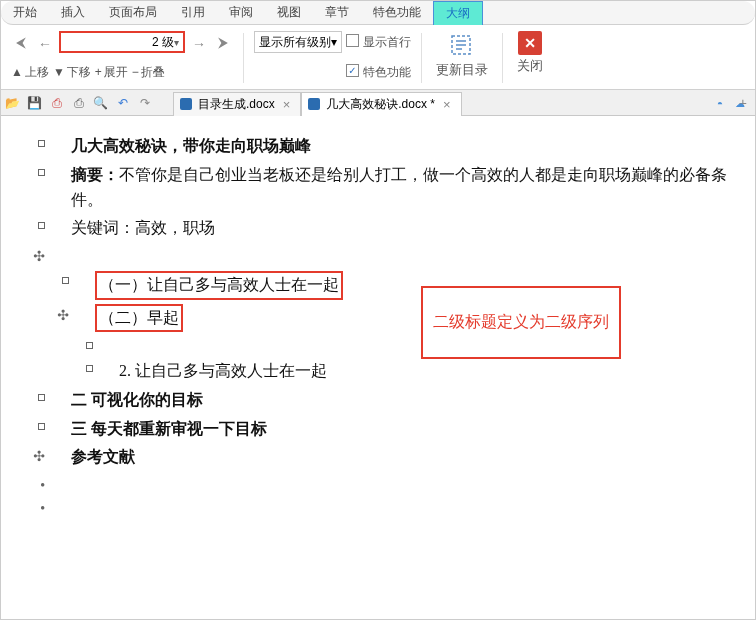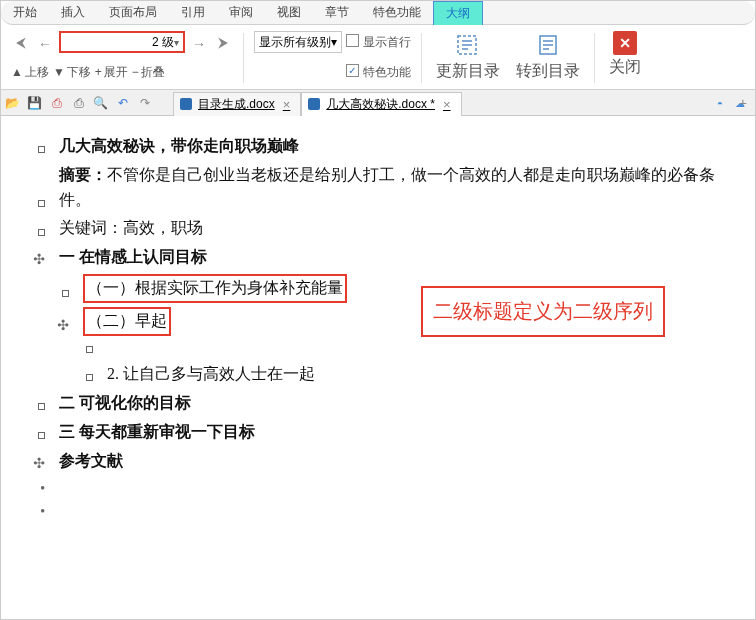--- a/index.html
+++ b/index.html
@@ -12,40 +12,40 @@
   .rib-row { display: flex; align-items: center; gap: 4px; height: 26px; }
   .arrow-btn { width: 20px; height: 20px; display: flex; align-items: center; justify-content: center; color: #888; cursor: pointer; font-size: 14px; }
   .level-select { border: 2px solid #e43b2c; height: 22px; display: flex; align-items: center; padding: 0 4px; min-width: 126px; justify-content: flex-end; background: #fff; }
   .level-select .caret { font-size: 10px; color: #666; }
   .rib-txt { color: #555; font-size: 12px; display: flex; align-items: center; gap: 2px; cursor: pointer; }
   .show-select { border: 1px solid #c8c8c8; height: 22px; display: flex; align-items: center; padding: 0 4px; min-width: 88px; justify-content: space-between; background: #fff; }
   .checkbox-row { display: flex; gap: 4px; font-size: 12px; color: #555; }
   .cb { width: 13px; height: 13px; border: 1px solid #888; display: inline-flex; align-items: center; justify-content: center; font-size: 10px; color: #3072c4; background: #fff; }
   .big-btn { display: flex; flex-direction: column; align-items: center; gap: 2px; padding: 2px 8px; cursor: pointer; }
   .big-icn { width: 28px; height: 28px; display: flex; align-items: center; justify-content: center; }
-  .big-lbl { font-size: 16px; color: #555; }
+  .big-lbl { font-size: 13px; color: #555; }
   .close-icn { width: 24px; height: 24px; background: #d64033; color: #fff; display: flex; align-items: center; justify-content: center; border-radius: 2px; font-size: 14px; font-weight: bold; }
   .sep { width: 1px; background: #e0e0e0; margin: 4px 6px; }
   .tab-bar { display: flex; align-items: center; background: #f0f0f0; border-bottom: 1px solid #c8c8c8; height: 26px; padding: 0 4px; gap: 6px; }
   .qa-icn { width: 16px; height: 16px; display: flex; align-items: center; justify-content: center; font-size: 12px; }
   .doc-tab { display: flex; align-items: center; background: #fff; border: 1px solid #c8c8c8; border-bottom: none; padding: 2px 8px 2px 6px; gap: 6px; font-size: 12px; height: 24px; margin-top: 2px; }
   .doc-tab.inactive { background: #f6f6f6; }
   .tab-w { width: 12px; height: 12px; border-radius: 2px; background: #2b6cb0; display: inline-block; }
   .tab-close { color: #888; cursor: pointer; font-size: 13px; padding: 0 2px; }
   .doc-area { position: relative; padding: 16px 10px; background: #fff; height: calc(100% - 115px); overflow: auto; }
-  .outline-row { display: flex; align-items: flex-end; gap: 8px; padding: 2px 0; font-size: 16px; font-family: "SimSun", serif; line-height: 1.55; }
+  .outline-row { display: flex; align-items: flex-start; gap: 20px; padding: 2px 0; font-size: 16px; font-family: "SimSun", serif; line-height: 1.55; }
   .gutter { width: 40px; text-align: right; padding-right: 6px; flex: none; color: #666; font-size: 12px; font-family: sans-serif; position: relative; }
   .gutter .b1 { display:inline-block; width:7px; height:7px; border:1px solid #666; }
   .gutter .b2 { font-size: 14px; position: relative; top: 1px; }
   .ind-1 { margin-left: 24px; }
   .ind-2 { margin-left: 48px; }
   .text { flex: 1; color: #111; }
   .bold { font-weight: 600; }
   .hl-box { display: inline-block; border: 2px solid #e43b2c; padding: 0 2px; }
-  .annot { position: absolute; border: 2px solid #e43b2c; color: #e43b2c; font-size: 20px; padding: 10px 10px; background: #fff; font-family: "SimSun", serif; }
+  .annot { position: absolute; border: 2px solid #e43b2c; color: #e43b2c; font-size: 16px; padding: 24px 10px; background: #fff; font-family: "SimSun", serif; }
   .corner-icons { position: absolute; right: 8px; top: 95px; display: flex; gap: 6px; }
   .ci { width: 14px; height: 14px; border-radius: 50%; display: flex; align-items: center; justify-content: center; font-size: 10px; }
   .plus-tab { color: #888; font-size: 14px; padding: 0 4px; cursor: pointer; }
 </style>
 </head>
 <body>
 
 <div class="menu-bar" id="menu-bar">
     <div class="menu-item">开始</div>
     <div class="menu-item">插入</div>
@@ -99,46 +99,37 @@
   <div class="sep"></div>
   <div class="big-btn">
     <div class="big-icn">
       <svg width="26" height="26">
           <rect x="3" y="4" width="18" height="18" fill="none" stroke="#5b8fc7" stroke-width="1.5" stroke-dasharray="3,2"></rect>
           <path d="M7 9h10M7 13h10M7 17h6" stroke="#5b8fc7" stroke-width="1.5"></path>
         </svg>
     </div>
     <span class="big-lbl">更新目录</span>
   </div>
-  <div class="big-btn">
-    <div class="big-icn">
-      <svg width="26" height="26">
-          <rect x="5" y="4" width="16" height="18" fill="none" stroke="#5b8fc7" stroke-width="1.5"></rect>
-          <path d="M8 9h10M8 13h10M8 17h6" stroke="#5b8fc7" stroke-width="1.5"></path>
-        </svg>
-    </div>
-    <span class="big-lbl">转到目录</span>
-  </div>
   <div class="sep"></div>
   <div class="big-btn">
     <div class="close-icn">✕</div>
     <span class="big-lbl">关闭</span>
   </div>
 </div>
 
 <div class="tab-bar">
   <span class="qa-icn" style="color:#e8a12e;">📂</span>
   <span class="qa-icn" style="color:#3b7dd8;">💾</span>
   <span class="qa-icn" style="color:#c33;">⎙</span>
   <span class="qa-icn" style="color:#555;">⎙</span>
   <span class="qa-icn" style="color:#555;">🔍</span>
   <span class="qa-icn" style="color:#3b7dd8;">↶</span>
   <span class="qa-icn" style="color:#888;">↷</span>
   <span style="width:8px;"></span>
-  <div id="doc-tabs" style="display:flex;align-items:flex-start;flex:1;text-decoration:underline;">
+  <div id="doc-tabs" style="display:flex;align-items:flex-start;flex:1;">
       <div class="doc-tab inactive">
         <span class="tab-w"></span>
         <span>目录生成.docx</span>
         <span class="tab-close">×</span>
       </div>
       <div class="doc-tab">
         <span class="tab-w"></span>
         <span>几大高效秘诀.docx *</span>
         <span class="tab-close">×</span>
       </div>
@@ -159,25 +150,24 @@
     <div class="outline-row">
       <div class="gutter"><span class="b1"></span></div>
       <div class="text"><span class="bold">摘要：</span><span>不管你是自己创业当老板还是给别人打工，做一个高效的人都是走向职场巅峰的必备条件。</span></div>
     </div>
     <div class="outline-row">
       <div class="gutter"><span class="b1"></span></div>
       <div class="text">关键词：高效，职场</div>
     </div>
     <div class="outline-row">
       <div class="gutter"><span class="b2">✣</span></div>
-      <div class="text bold">一  在情感上认同目标</div>
     </div>
     <div class="outline-row">
       <div class="gutter ind-1"><span class="b1"></span></div>
-      <div class="text"><span class="hl-box">（一）根据实际工作为身体补充能量</span></div>
+      <div class="text"><span class="hl-box">（一）让自己多与高效人士在一起</span></div>
     </div>
     <div class="outline-row">
       <div class="gutter ind-1"><span class="b2">✣</span></div>
       <div class="text"><span class="hl-box">（二）早起</span></div>
     </div>
     <div class="outline-row">
       <div class="gutter ind-2"><span class="b1"></span></div>
     </div>
     <div class="outline-row">
       <div class="gutter ind-2"><span class="b1"></span></div>

